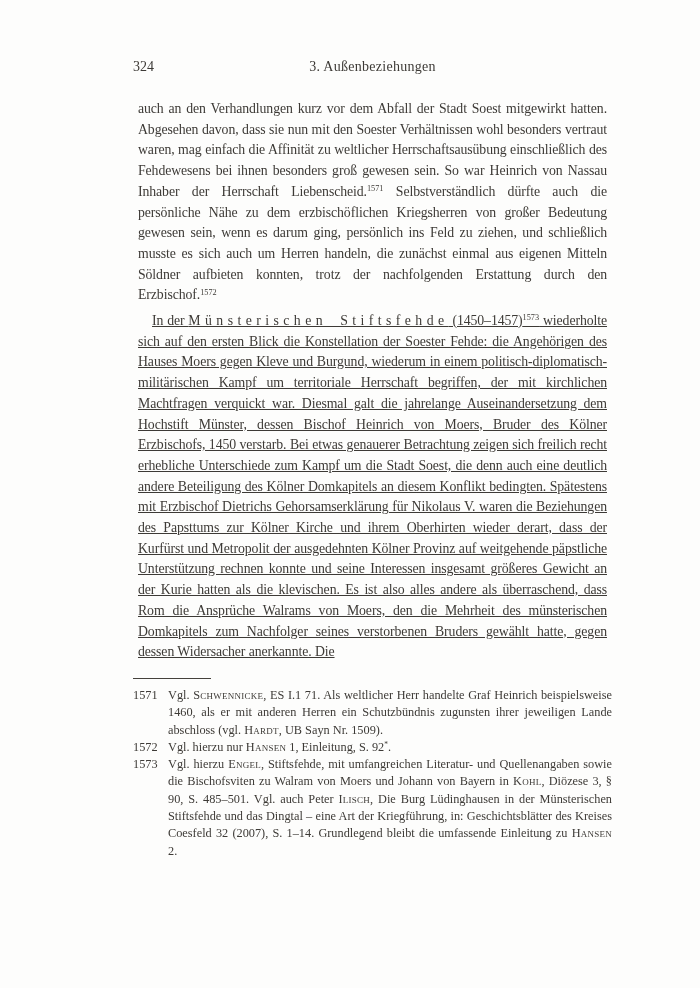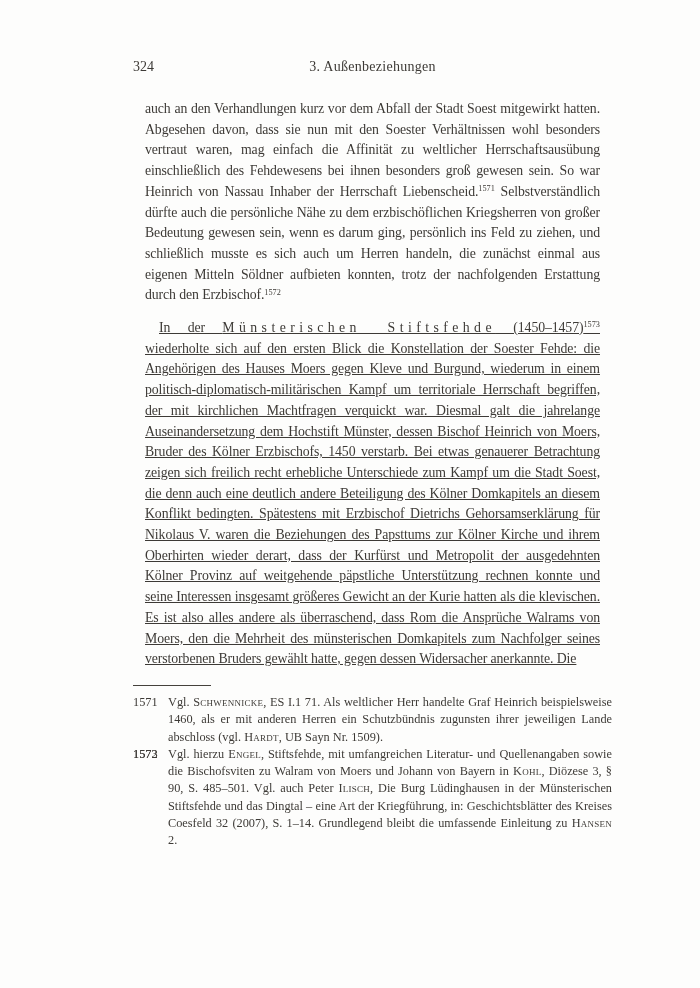--- a/index.html
+++ b/index.html
@@ -40,21 +40,21 @@
   }
   
   .body-text {
     font-size: 13.8px;
     line-height: 20.7px;
     letter-spacing: -0.1px;
     text-align: justify;
     hyphens: auto;
     -webkit-hyphens: auto;
   }
-  .para { margin: 12px; }
+  .para { margin: 5px; }
   .para.indent { text-indent: 14px; text-decoration: underline; }
   .seg-sup, sup.seg-sup {
     font-size: 60%;
     line-height: 0;
     position: relative;
     top: -0.55em;
     vertical-align: baseline;
     letter-spacing: 0;
   }
   .seg-spaced {
@@ -101,16 +101,16 @@
 
   <div class="body-text">
       <p class="para"><span class="seg-text">auch an den Verhandlungen kurz vor dem Abfall der Stadt Soest mitgewirkt hatten. Abgesehen davon, dass sie nun mit den Soester Verhältnissen wohl besonders vertraut waren, mag einfach die Affinität zu weltlicher Herrschaftsausübung einschließlich des Fehdewesens bei ihnen besonders groß gewesen sein. So war Heinrich von Nassau Inhaber der Herrschaft Liebenscheid.</span><sup class="seg-sup">1571</sup><span class="seg-text"> Selbstverständlich dürfte auch die persönliche Nähe zu dem erzbischöflichen Kriegsherren von großer Bedeutung gewesen sein, wenn es darum ging, persönlich ins Feld zu ziehen, und schließlich musste es sich auch um Herren handeln, die zunächst einmal aus eigenen Mitteln Söldner aufbieten konnten, trotz der nachfolgenden Erstattung durch den Erzbischof.</span><sup class="seg-sup">1572</sup></p>
       <p class="para indent"><span class="seg-text">In der </span><span class="seg-spaced">Münsterischen Stiftsfehde</span><span class="seg-text"> (1450–1457)</span><sup class="seg-sup">1573</sup><span class="seg-text"> wiederholte sich auf den ersten Blick die Konstellation der Soester Fehde: die Angehörigen des Hauses Moers gegen Kleve und Burgund, wiederum in einem politisch-diplomatisch-militärischen Kampf um territoriale Herrschaft begriffen, der mit kirchlichen Machtfragen verquickt war. Diesmal galt die jahrelange Auseinandersetzung dem Hochstift Münster, dessen Bischof Heinrich von Moers, Bruder des Kölner Erzbischofs, 1450 verstarb. Bei etwas genauerer Betrachtung zeigen sich freilich recht erhebliche Unterschiede zum Kampf um die Stadt Soest, die denn auch eine deutlich andere Beteiligung des Kölner Domkapitels an diesem Konflikt bedingten. Spätestens mit Erzbischof Dietrichs Gehorsamserklärung für Nikolaus V. waren die Beziehungen des Papsttums zur Kölner Kirche und ihrem Oberhirten wieder derart, dass der Kurfürst und Metropolit der ausgedehnten Kölner Provinz auf weitgehende päpstliche Unterstützung rechnen konnte und seine Interessen insgesamt größeres Gewicht an der Kurie hatten als die klevischen. Es ist also alles andere als überraschend, dass Rom die Ansprüche Walrams von Moers, den die Mehrheit des münsterischen Domkapitels zum Nachfolger seines verstorbenen Bruders gewählt hatte, gegen dessen Widersacher anerkannte. Die</span></p>
     </div>
 
   <div class="footnote-sep"></div>
 
   <div class="footnote-list">
       <div class="footnote"><span class="fn-num">1571</span><span class="fn-body"><span class="seg-text">Vgl. </span><span class="seg-sc">Schwennicke</span><span class="seg-text">, ES I.1 71. Als weltlicher Herr handelte Graf Heinrich beispielsweise 1460, als er mit anderen Herren ein Schutzbündnis zugunsten ihrer jeweiligen Lande abschloss (vgl. </span><span class="seg-sc">Hardt</span><span class="seg-text">, UB Sayn Nr. 1509).</span></span></div>
-      <div class="footnote"><span class="fn-num">1572</span></div>
+      <div class="footnote"><span class="fn-num">1572</span><span class="fn-body"><span class="seg-text">Vgl. hierzu nur </span><span class="seg-sc">Hansen</span><span class="seg-text"> 1, Einleitung, S. 92</span><sup class="seg-sup">*</sup><span class="seg-text">.</span></span></div>
       <div class="footnote"><span class="fn-num">1573</span><span class="fn-body"><span class="seg-text">Vgl. hierzu </span><span class="seg-sc">Engel</span><span class="seg-text">, Stiftsfehde, mit umfangreichen Literatur- und Quellenangaben sowie die Bischofsviten zu Walram von Moers und Johann von Bayern in </span><span class="seg-sc">Kohl</span><span class="seg-text">, Diözese 3, § 90, S. 485–501. Vgl. auch Peter </span><span class="seg-sc">Ilisch</span><span class="seg-text">, Die Burg Lüdinghausen in der Münsterischen Stiftsfehde und das Dingtal – eine Art der Kriegführung, in: Geschichtsblätter des Kreises Coesfeld 32 (2007), S. 1–14. Grundlegend bleibt die umfassende Einleitung zu </span><span class="seg-sc">Hansen</span><span class="seg-text"> 2.</span></span></div>
     </div>
 </div>
 
 </body></html>

